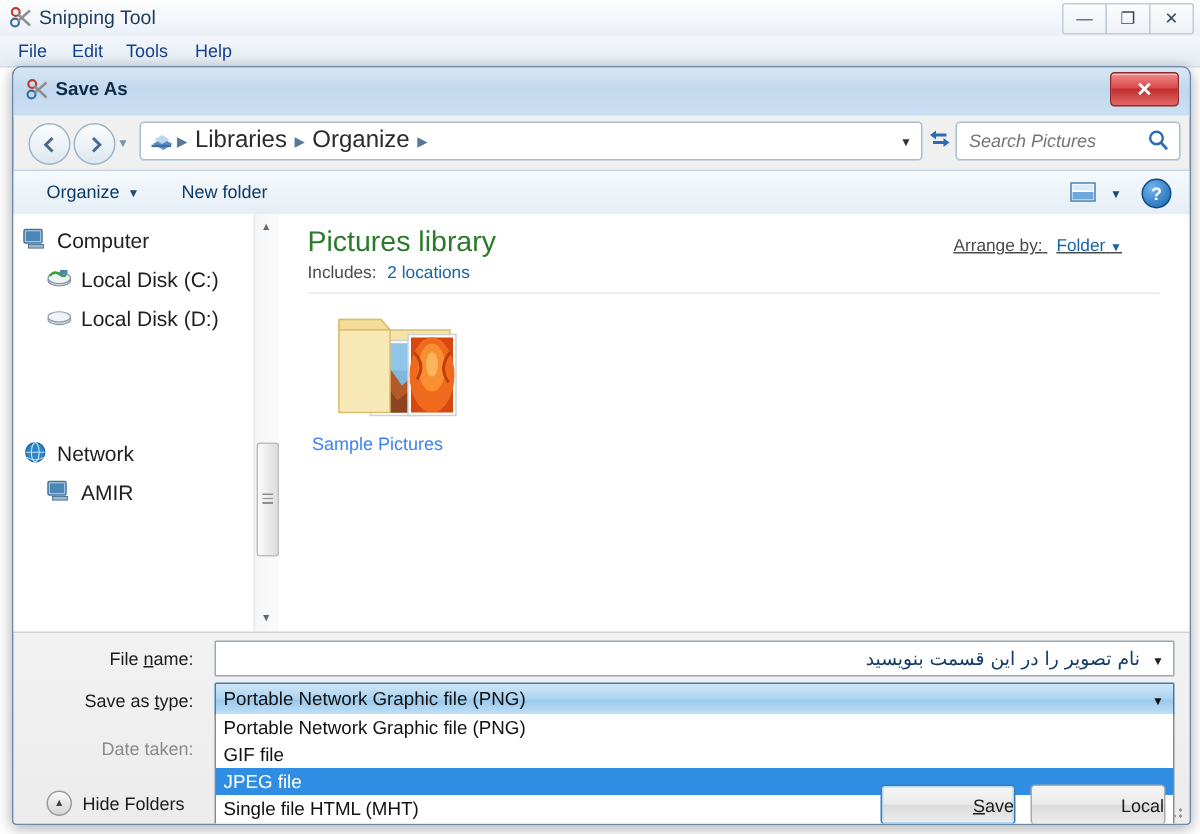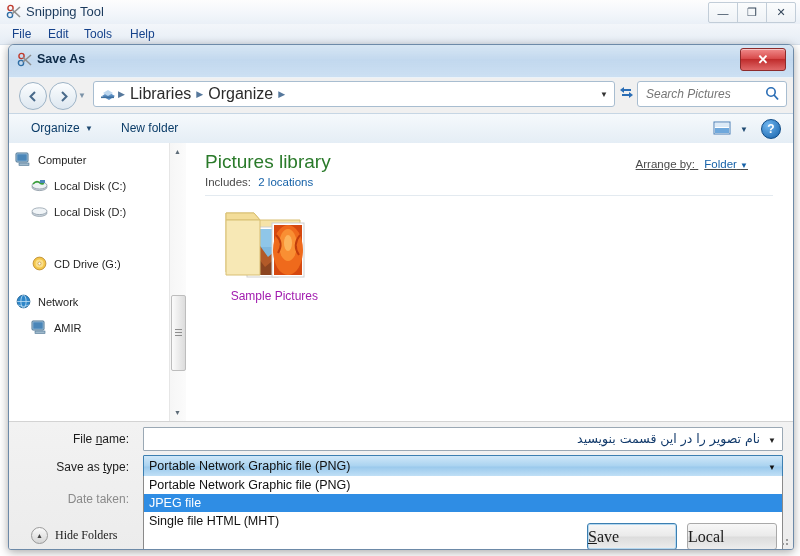--- a/index.html
+++ b/index.html
@@ -118,21 +118,21 @@
   #view-caret{position:absolute;right:45px;top:11px;font-size:8px;color:#204a72;}
   #help-btn{position:absolute;right:12px;top:5px;width:18px;height:18px;border-radius:50%;
     background:radial-gradient(circle at 35% 30%,#6fb6f0,#1560a8);color:#fff;font-weight:bold;
     font-size:12px;display:flex;align-items:center;justify-content:center;
     border:1px solid #0d4a86;}
   
   #dlgbody{position:absolute;left:0;top:98px;width:784px;height:278px;background:#fff;}
   #navpane{position:absolute;left:0;top:0;width:160px;height:278px;background:#fff;overflow:hidden;}
   .navitem{position:absolute;left:0;width:160px;height:22px;display:flex;align-items:center;}
   .navitem .ico{width:18px;height:16px;margin-left:6px;margin-right:5px;position:relative;}
-  .navitem .lbl{font-size:11px;color:#1f1f1f;}
+  .navitem .lbl{font-size:14px;color:#1f1f1f;}
   .indent .ico{margin-left:22px;}
   #navscroll{
     position:absolute;left:160px;top:0;width:16px;height:278px;
     background:linear-gradient(to right,#f6f6f6,#fbfbfb);border-left:1px solid #e6e6e6;
   }
   #navscroll .arrow-up{position:absolute;left:4px;top:5px;color:#5e6c78;font-size:7px;}
   #navscroll .arrow-dn{position:absolute;left:4px;bottom:5px;color:#5e6c78;font-size:7px;}
   #navscroll .thumb{
     position:absolute;left:1px;top:152px;width:13px;height:74px;border-radius:2px;
     background:linear-gradient(to right,#fbfbfb,#dcdcdc);border:1px solid #bdbdbd;
@@ -144,22 +144,22 @@
     font-family:"Liberation Sans",sans-serif;}
   #lib-sub{position:absolute;left:19px;top:33px;font-size:11.5px;color:#4a4a4a;}
   #lib-sub a{color:#1762a8;text-decoration:none;margin-left:4px;}
   #arrange-wrap{position:absolute;right:45px;top:15px;font-size:11.5px;color:#4a4a4a;text-decoration:underline;}
   #arrange-val{color:#1762a8;margin-left:6px;}
   #arrange-caret{color:#1762a8;font-size:8px;}
   #lib-divider{position:absolute;left:19px;top:52px;width:568px;height:1px;background:#e3eaf0;}
   
   #folder-item{position:absolute;left:22px;top:62px;width:110px;height:108px;}
   #folder-icon{position:absolute;left:12px;top:0px;width:86px;height:78px;}
-  #folder-label{position:absolute;left:0px;top:84px;width:110px;text-align:right;
-    font-size:12px;color:#a21caf;}
+  #folder-label{position:absolute;left:0px;top:84px;width:110px;text-align:left;
+    font-size:12px;color:#3b82f6;}
   
   #formarea{position:absolute;left:0;top:376px;width:784px;height:128px;
     background:linear-gradient(to bottom,#f2f2f2,#ececec);
     border-top:1px solid #d3d3d3;}
   .frm-label{position:absolute;font-size:12px;color:#1b1b1b;text-align:right;width:120px;}
   #lbl-filename{left:0px;top:10px;}
   #lbl-savetype{left:0px;top:38px;}
   #lbl-datetaken{left:0px;top:70px;color:#8a8a8a;}
   #filename-field{
     position:absolute;left:134px;top:5px;width:638px;height:22px;
@@ -178,29 +178,29 @@
   }
   #combo-value{position:absolute;left:5px;top:3px;font-size:12.5px;color:#111;}
   #combo-caret{position:absolute;right:6px;top:7px;font-size:8px;color:#111;}
   #combo-list{
     position:absolute;left:134px;top:54px;width:638px;height:74px;
     background:#fff;border:1px solid #8a8a8a;border-top:none;
   }
   .opt{height:18px;line-height:18px;padding-left:5px;font-size:12.5px;color:#111;}
   .opt.sel{background:#2f8de4;color:#fff;}
   
-  #footer{position:absolute;left:0;top:486px;width:784px;height:18px;font-family:Liberation Serif, serif;}
+  #footer{position:absolute;left:0;top:486px;width:784px;height:18px;}
   #hidefolders{position:absolute;left:22px;top:-4px;display:flex;align-items:center;}
   #hf-circle{width:15px;height:15px;border-radius:50%;
     background:linear-gradient(to bottom,#fafafa,#d5d5d5);border:1px solid #9a9a9a;
     display:flex;align-items:center;justify-content:center;color:#444;font-size:7px;}
   #hf-label{margin-left:7px;font-size:12px;color:#1b1b1b;}
   .dlgbtn{
     position:absolute;top:-8px;width:88px;height:25px;border-radius:3px;
-    font-size:16px;color:#1b1b1b;display:flex;align-items:center;justify-content:flex-start;
+    font-size:12px;color:#1b1b1b;display:flex;align-items:center;justify-content:flex-end;
     background:linear-gradient(to bottom,#f7f7f7 0%,#eaeaea 48%,#dcdcdc 52%,#ededed 100%);
     border:1px solid #a9a9a9;
   }
   #btn-save{right:116px;border:1px solid #3c7fb1;box-shadow:0 0 0 1px #b4d8f0 inset;}
   #btn-cancel{right:16px;}
   #resize-grip{position:absolute;right:3px;bottom:2px;width:12px;height:12px;
     background:
       radial-gradient(circle at 9px 9px,#9a9a9a 1px,transparent 1.2px),
       radial-gradient(circle at 5px 9px,#9a9a9a 1px,transparent 1.2px),
       radial-gradient(circle at 9px 5px,#9a9a9a 1px,transparent 1.2px);}
@@ -396,30 +396,20 @@
           <span class="ico">
             <svg width="17" height="14" viewBox="0 0 17 14">
               <ellipse cx="8.5" cy="9" rx="7.5" ry="3.4" fill="#cfd8df" stroke="#8593a0" stroke-width=".7"></ellipse>
               <ellipse cx="8.5" cy="7.2" rx="7.5" ry="3.4" fill="#f0f4f7" stroke="#8593a0" stroke-width=".7"></ellipse>
             </svg>
           </span>
           <span class="lbl">Local Disk (D:)</span>
         </div>
 
 
-        <div class="navitem indent" style="top:110px">
-          <span class="ico">
-            <svg width="17" height="15" viewBox="0 0 17 15">
-              <circle cx="8.5" cy="7.5" r="6.4" fill="#f3c64a" stroke="#b9872a" stroke-width=".8"></circle>
-              <circle cx="8.5" cy="7.5" r="4" fill="#fde9a8" opacity=".7"></circle>
-              <circle cx="8.5" cy="7.5" r="1.5" fill="#fff" stroke="#b9872a" stroke-width=".6"></circle>
-            </svg>
-          </span>
-          <span class="lbl">CD Drive (G:)</span>
-        </div>
 
         <div class="navitem" style="top:148px">
           <span class="ico">
             <svg width="17" height="15" viewBox="0 0 17 15">
               <circle cx="8.5" cy="7.5" r="6.4" fill="#2e86c8" stroke="#1c5f93" stroke-width=".8"></circle>
               <ellipse cx="8.5" cy="7.5" rx="2.6" ry="6.4" fill="none" stroke="#bfe0f5" stroke-width=".8"></ellipse>
               <line x1="2.1" y1="7.5" x2="14.9" y2="7.5" stroke="#bfe0f5" stroke-width=".8"></line>
               <path d="M3 11 q5.5 3 11 0" fill="none" stroke="#bfe0f5" stroke-width=".7"></path>
             </svg>
           </span>
@@ -502,20 +492,21 @@
       <span class="frm-label" id="lbl-savetype">Save as <u>t</u>ype:</span>
       <div id="combo">
         <span id="combo-value">Portable Network Graphic file (PNG)</span>
         <span id="combo-caret">▼</span>
       </div>
 
       <span class="frm-label" id="lbl-datetaken">Date taken:</span>
 
       <div id="combo-list">
         <div class="opt">Portable Network Graphic file (PNG)</div>
+        <div class="opt">GIF file</div>
         <div class="opt sel">JPEG file</div>
         <div class="opt">Single file HTML (MHT)</div>
       </div>
     </div>
 
     <div id="footer">
       <div id="hidefolders">
         <span id="hf-circle">▲</span>
         <span id="hf-label">Hide Folders</span>
       </div>

